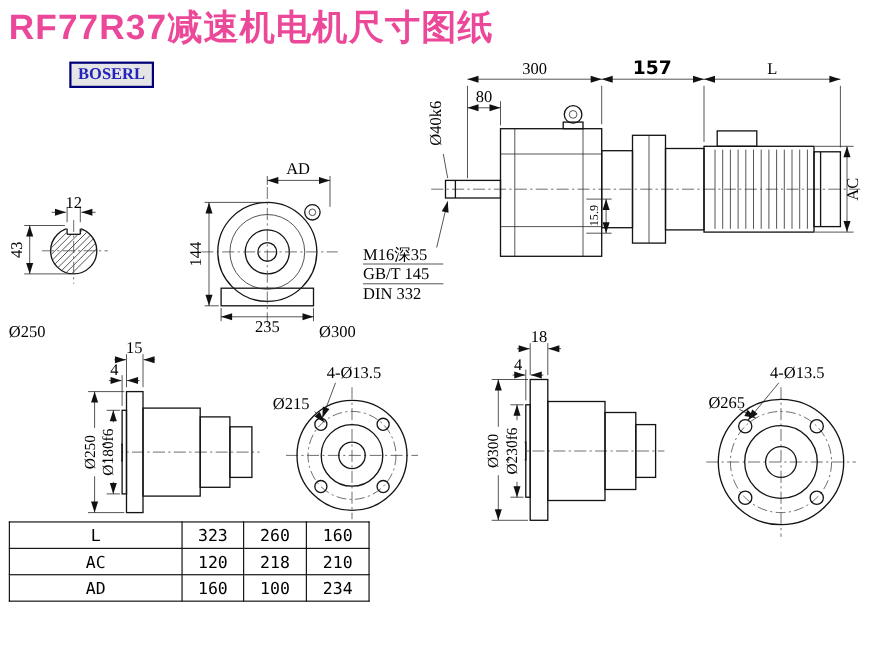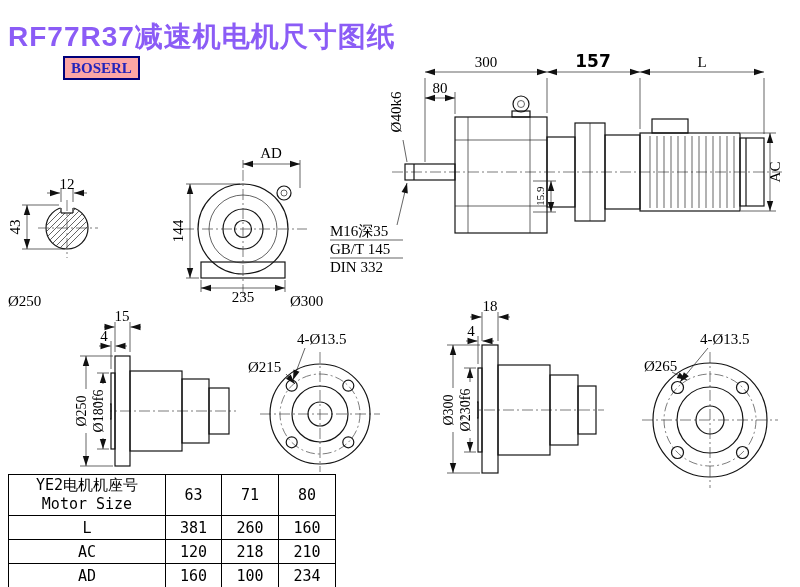--- a/index.html
+++ b/index.html
@@ -1,21 +1,21 @@
 <!DOCTYPE html>
 <html><head>
 <meta charset="utf-8">
 <style>
   html,body{margin:0;padding:0;background:#fff;}
   .screen{position:relative;width:800px;height:587px;background:#ffffff;overflow:hidden;
           font-family:"Liberation Sans",sans-serif;}
-  .title{position:absolute;left:8px;top:18px;margin:0;font-size:28px;font-weight:bold;
-         color:#8b5cf6;letter-spacing:1px;font-family:"Liberation Sans",sans-serif;}
+  .title{position:absolute;left:8px;top:3px;margin:0;font-size:32px;font-weight:bold;
+         color:#ec4899;letter-spacing:1px;font-family:"Liberation Sans",sans-serif;}
   .logo{position:absolute;left:63px;top:56px;border:2px solid #00007a;padding:0 6px;
-        font:bold 15px "Liberation Serif",serif;color:#2323bb;background:#fca5a5;line-height:20px;}
+        font:bold 15px "Liberation Serif",serif;color:#2323bb;background:#e5e5e5;line-height:20px;}
   .drawing{position:absolute;left:0;top:0;}
   
   .ln{fill:none;stroke:#141414;stroke-width:1.2;}
   .tn{fill:none;stroke:#222;stroke-width:0.7;}
   .cl{fill:none;stroke:#444;stroke-width:0.7;stroke-dasharray:11 3 2 3;}
   .cld{fill:none;stroke:#444;stroke-width:0.7;stroke-dasharray:9 3 2 3;}
   .dt{font:15px "Liberation Serif",serif;fill:#000;}
   .dt14{font:14px "Liberation Serif",serif;fill:#000;}
   .dts{font:11px "Liberation Serif",serif;fill:#000;}
   .dtb{font:bold 17px "DejaVu Sans",sans-serif;fill:#000;}
@@ -282,32 +282,23 @@
   </div>
 
   <table class="size-table">
     <colgroup>
         <col style="width:157px">
         <col style="width:56px">
         <col style="width:57px">
         <col style="width:57px">
       </colgroup>
     <tbody>
-      <tr class="hdr">
-        <td class="c-hdr">
-          <div>YE2电机机座号</div>
-          <div>Motor Size</div>
-        </td>
-        <td>63</td>
-        <td>71</td>
-        <td>80</td>
-      </tr>
       <tr>
         <td>L</td>
-        <td>381</td>
+        <td>323</td>
         <td>260</td>
         <td>160</td>
       </tr>
       <tr>
         <td>AC</td>
         <td>120</td>
         <td>218</td>
         <td>210</td>
       </tr>
       <tr>

